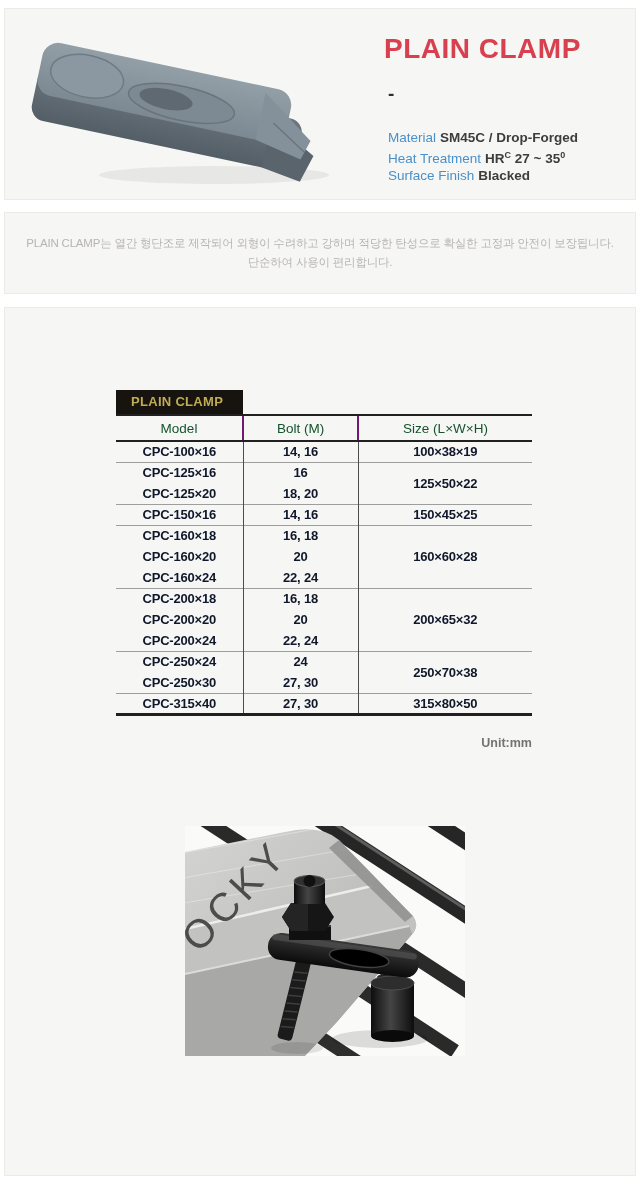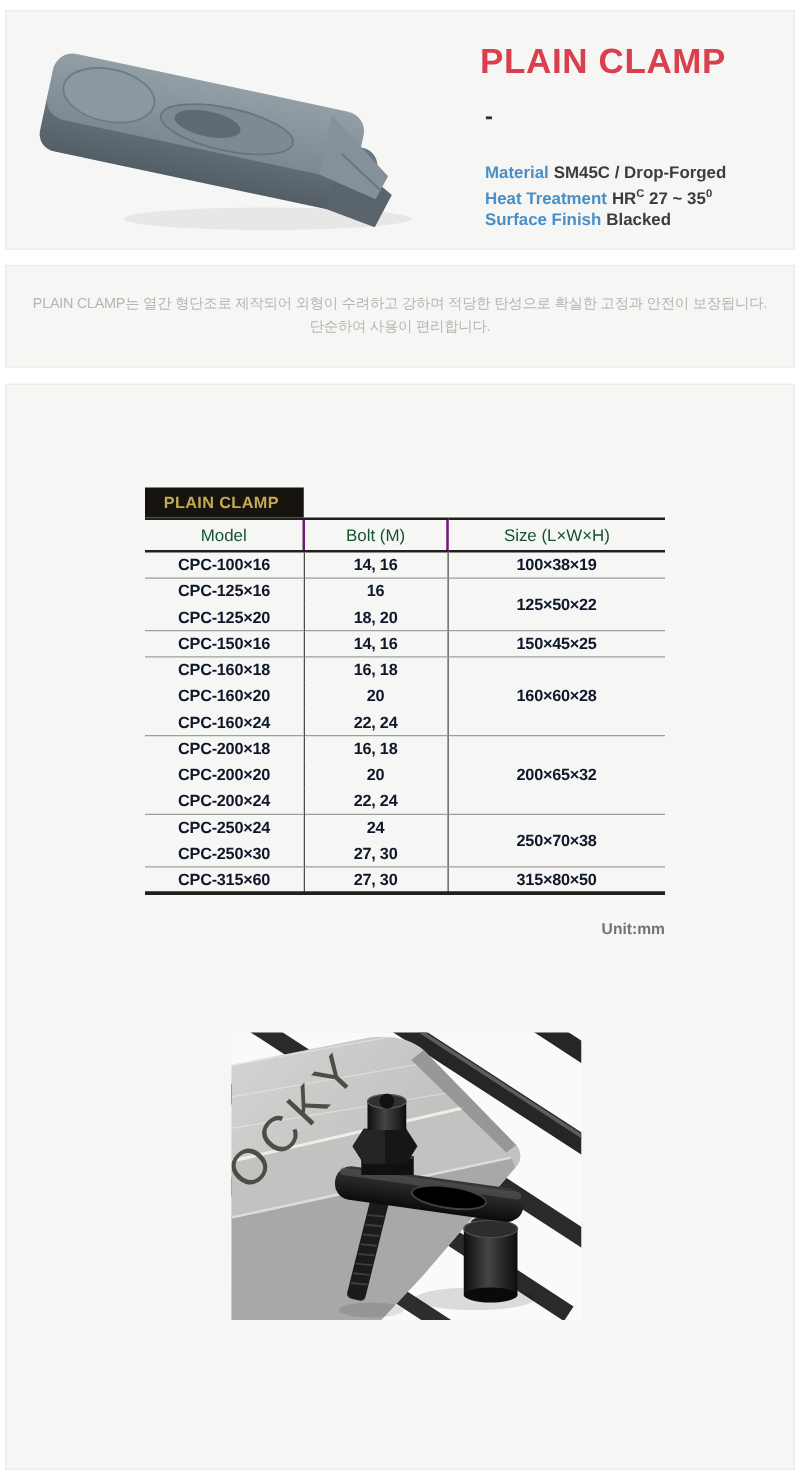--- a/index.html
+++ b/index.html
@@ -10,21 +10,21 @@
   #card-top   { margin-top:8px;  height:192px; }
   #card-desc  { margin-top:12px; height:82px; }
   #card-table { margin-top:13px; height:869px; }
 
   
   .clamp-render { position:absolute; left:24px; top:24px; }
   .page-title { position:absolute; left:379px; top:24px; font-size:28px; font-weight:700;
                 letter-spacing:.5px; color:#d9404f; }
   .title-dash { position:absolute; left:383px; top:74px; font-size:19px; font-weight:700; color:#2e2e2e; }
   .specs { position:absolute; left:383px; top:120px; font-size:13.5px; line-height:17px; color:#3d3d3d; }
-  .spec-label { color:#4a90c8; font-weight:700; margin-right:4px; }
+  .spec-label { color:#4a90c8; font-weight:400; margin-right:4px; }
   .spec-value { font-weight:600; }
   .spec-value sup { font-size:9px; }
 
   
   .desc-text { padding-top:21px; text-align:center; font-size:11.5px; line-height:18.5px;
                color:#b7b5b2; letter-spacing:-.2px; }
 
   
   .table-tab { position:absolute; left:111px; top:82px; width:127px; height:24px;
                background:#17140f; color:#c0ac52; font-size:13px; font-weight:700;
@@ -161,21 +161,21 @@
         <tr class="group-start">
           <td class="model">CPC-250×24</td>
           <td class="bolt">24</td>
           <td class="size" rowspan="2">250×70×38</td>
         </tr>
         <tr>
           <td class="model">CPC-250×30</td>
           <td class="bolt">27, 30</td>
         </tr>
         <tr class="group-start">
-          <td class="model">CPC-315×60</td>
+          <td class="model">CPC-315×40</td>
           <td class="bolt">27, 30</td>
           <td class="size" rowspan="1">315×80×50</td>
         </tr>
       </tbody>
   </table>
 
   <div class="unit-note">Unit:mm</div>
 
   <svg class="usage-photo" viewBox="0 0 280 230">
     <defs>

